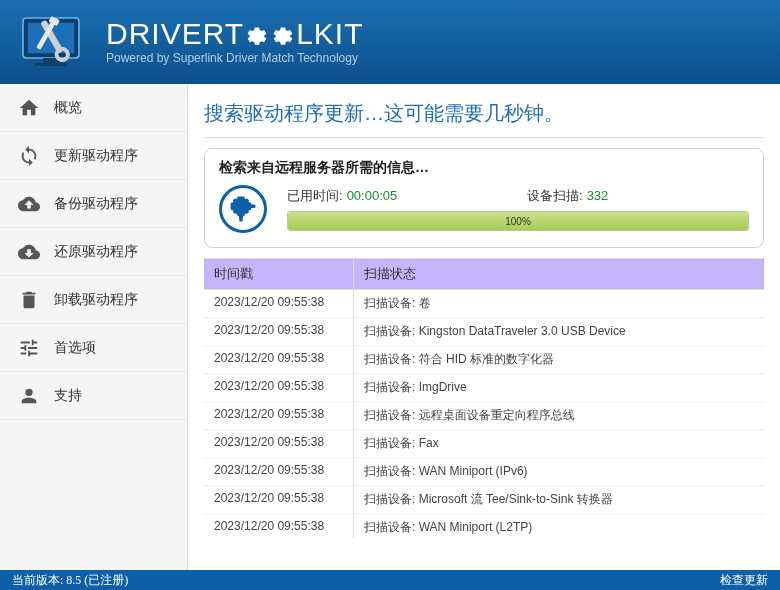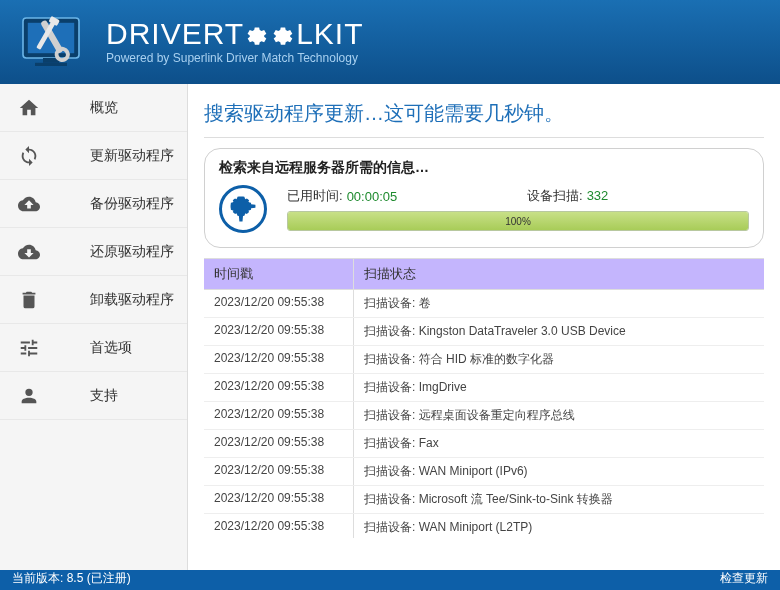--- a/index.html
+++ b/index.html
@@ -8,52 +8,52 @@
 .header { height: 84px; background: linear-gradient(to bottom, #1a6fb3, #0d4f8a); display: flex; align-items: center; padding-left: 12px; position: relative; }
 .header-logo { width: 86px; height: 64px; margin-right: 8px; }
 .header-text { display: flex; flex-direction: column; }
 .header-title { font-size: 30px; font-weight: 300; color: #fff; letter-spacing: 1px; line-height: 1; }
 .header-title .accent { color: #fff; }
 .header-sub { color: #a8d0f0; font-size: 12px; margin-top: 2px; }
 
 .body { display: flex; height: 486px; }
 
 .sidebar { width: 188px; background: #f5f5f5; border-right: 1px solid #ddd; }
-.sidebar-item { height: 48px; display: flex; align-items: center; padding-left: 18px; cursor: pointer; border-bottom: 1px solid #e8e8e8; color: #333; gap: 36px; }
+.sidebar-item { height: 48px; display: flex; align-items: center; padding-left: 18px; cursor: pointer; border-bottom: 1px solid #e8e8e8; color: #333; }
 .sidebar-item .icon { width: 22px; height: 22px; margin-right: 14px; fill: #555; }
 .sidebar-item span { font-size: 14px; }
 
 .main { flex: 1; padding: 12px 16px 0 16px; overflow: hidden; display: flex; flex-direction: column; }
 .main-title { color: #1e6fb8; font-size: 20px; font-weight: 400; padding: 4px 0 10px 0; border-bottom: 1px solid #ddd; }
 
-.status-box { border: 1px solid #d0d0d0; border-radius: 16px; margin-top: 10px; padding: 10px 14px 14px 14px; }
+.status-box { border: 1px solid #d0d0d0; border-radius: 8px; margin-top: 10px; padding: 10px 14px 14px 14px; }
 .status-heading { font-size: 14px; font-weight: bold; color: #222; margin-bottom: 8px; }
 .status-row { display: flex; align-items: center; }
 .gear { width: 48px; height: 48px; border: 3px solid #0d5fa8; border-radius: 50%; display: flex; align-items: center; justify-content: center; margin-right: 20px; }
 .gear svg { width: 30px; height: 30px; fill: #0d5fa8; }
 .status-info { flex: 1; }
 .info-line { display: flex; margin-bottom: 6px; font-size: 13px; }
 .info-pair { display: flex; align-items: baseline; }
-.info-pair:first-child { width: 240px; align-items: center; }
+.info-pair:first-child { width: 240px; }
 .info-label { color: #333; }
 .info-value { color: #1e8a2e; margin-left: 4px; }
 .progress-bar { height: 20px; background: #eee; border: 1px solid #b8c8a0; border-radius: 3px; position: relative; overflow: hidden; }
 .progress-fill { height: 100%; background: linear-gradient(to bottom, #c8e088, #a8cc58); width: 100%; }
 .progress-text { position: absolute; top: 0; left: 0; right: 0; text-align: center; font-size: 10px; line-height: 20px; color: #333; }
 
 .table-wrap { margin-top: 10px; border-top: 1px solid #ddd; flex: 1; overflow: hidden; }
 .table-head { display: flex; border-bottom: 1px solid #ddd; background: #c4b5fd; }
 .table-head div { padding: 6px 10px; font-size: 13px; color: #333; }
 .col-ts { width: 150px; border-right: 1px solid #ddd; }
 .col-st { flex: 1; }
 .table-body { overflow-y: auto; height: 248px; }
 .table-row { display: flex; border-bottom: 1px solid #eee; font-size: 12px; color: #444; }
 .table-row div { padding: 5px 10px; white-space: nowrap; overflow: hidden; text-overflow: ellipsis; }
 
-.footer { height: 20px; background: #0d5fa8; color: #fff; display: flex; align-items: flex-start; justify-content: space-between; padding: 0 12px; font-size: 12px; }
+.footer { height: 20px; background: #0d5fa8; color: #fff; display: flex; align-items: center; justify-content: space-between; padding: 0 12px; font-size: 12px; font-family: Liberation Serif, serif; }
 .footer-right { cursor: pointer; }
 </style>
 </head>
 <body>
 
 <div class="header">
   <svg class="header-logo" viewBox="0 0 100 80">
     <rect x="10" y="10" width="70" height="50" rx="4" fill="#0a3f6b" stroke="#6bb5e8" stroke-width="2"></rect>
     <rect x="16" y="16" width="58" height="38" fill="#1e6fb8"></rect>
     <rect x="35" y="60" width="20" height="6" fill="#0a3f6b"></rect>

